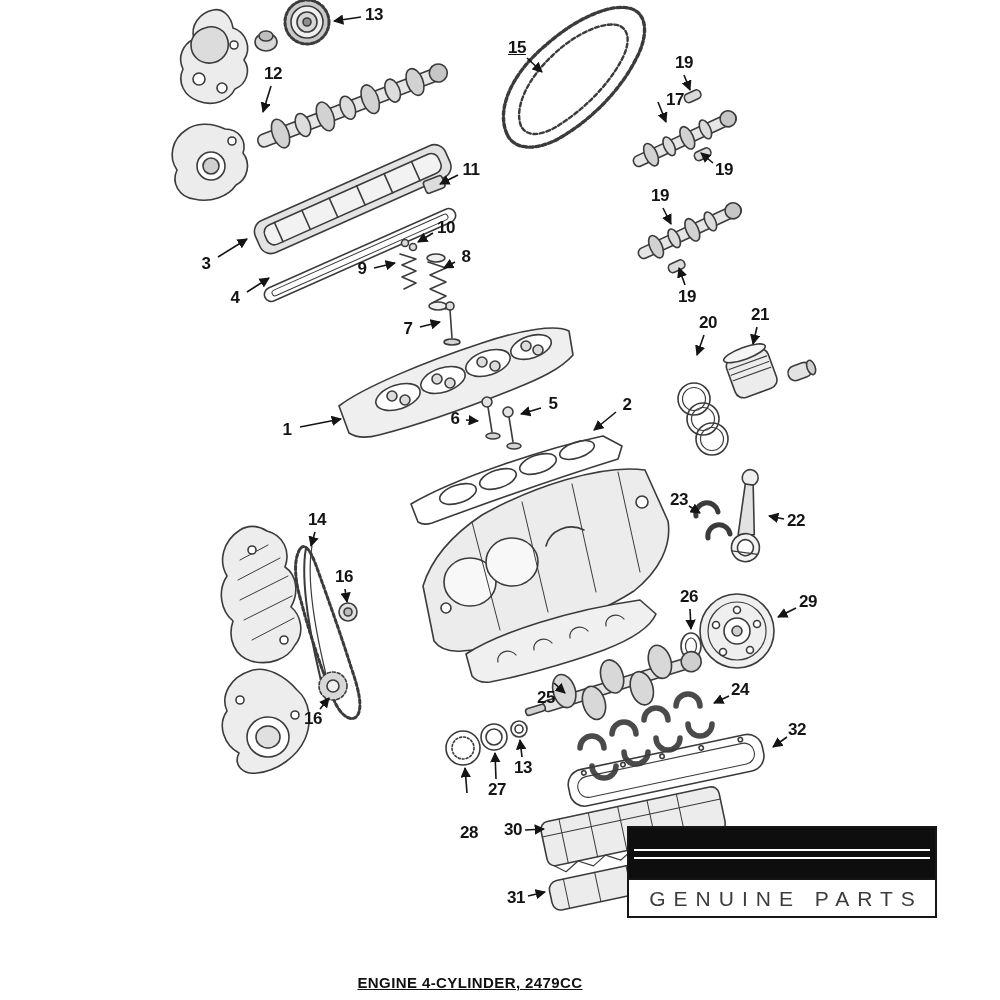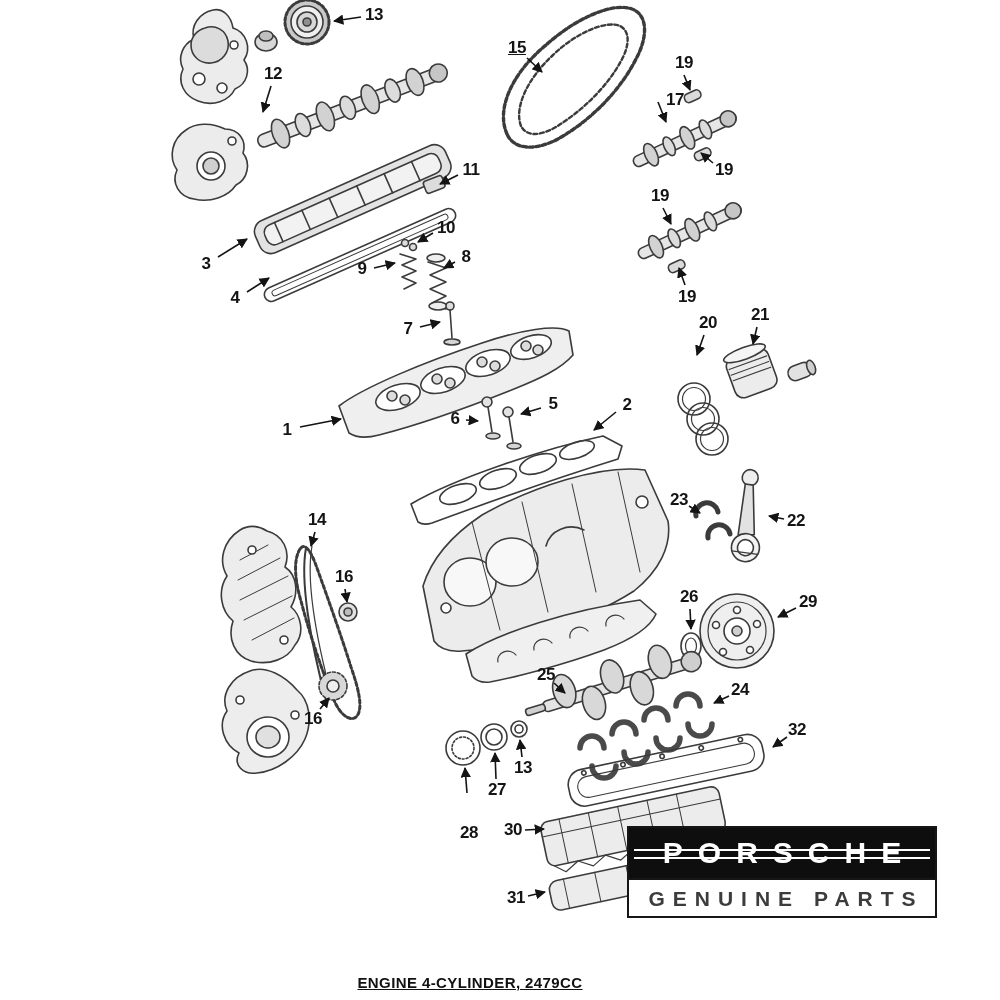--- a/index.html
+++ b/index.html
@@ -42,21 +42,21 @@
   .logo-text {
     position:relative; color:var(--logo-text,#ffffff);
     font-weight:700; font-size:30px; letter-spacing:15px; padding-left:15px;
     line-height:1;
   }
   .logo-bottom {
     height:38px; background:#ffffff; border-top:2px solid #161616;
     display:flex; align-items:center; justify-content:center;
   }
   .logo-sub {
-    color:var(--logo-subtitle,#3c3c3c); font-weight:700;
+    color:var(--logo-subtitle,#3c3c3c); font-weight:400;
     font-size:21px; letter-spacing:8px; padding-left:8px; line-height:1;
   }
   .caption {
     position:absolute; left:0; right:60px; top:974px; text-align:center;
     font-weight:700; font-size:15px; color:#111;
     text-decoration:underline; letter-spacing:0.4px;
   }
 </style>
 </head>
 <body>
@@ -442,36 +442,35 @@
       <div class="part-label" style="left: 553px; top: 404px;">5</div>
       <div class="part-label" style="left: 627px; top: 405px;">2</div>
       <div class="part-label" style="left: 455px; top: 419px;">6</div>
       <div class="part-label" style="left: 287px; top: 430px;">1</div>
       <div class="part-label" style="left: 679px; top: 500px;">23</div>
       <div class="part-label" style="left: 796px; top: 521px;">22</div>
       <div class="part-label" style="left: 317px; top: 520px;">14</div>
       <div class="part-label" style="left: 344px; top: 577px;">16</div>
       <div class="part-label" style="left: 689px; top: 597px;">26</div>
       <div class="part-label" style="left: 808px; top: 602px;">29</div>
-      <div class="part-label" style="left: 546px; top: 675px;">25</div>
+      <div class="part-label" style="left: 546px; top: 698px;">25</div>
       <div class="part-label" style="left: 740px; top: 690px;">24</div>
       <div class="part-label" style="left: 313px; top: 719px;">16</div>
       <div class="part-label" style="left: 523px; top: 768px;">13</div>
       <div class="part-label" style="left: 497px; top: 790px;">27</div>
       <div class="part-label" style="left: 797px; top: 730px;">32</div>
       <div class="part-label" style="left: 469px; top: 805px; margin-top: 28px;">28</div>
       <div class="part-label" style="left: 513px; top: 830px;">30</div>
       <div class="part-label" style="left: 516px; top: 898px; text-align: right;">31</div>
     </div>
 
   <div class="logo">
     <div class="logo-top">
       <span class="logo-stripe stripe-1"></span>
       <span class="logo-stripe stripe-2"></span>
-      <span class="logo-text">PORSCHE</span>
     </div>
     <div class="logo-bottom">
       <span class="logo-sub">GENUINE PARTS</span>
     </div>
   </div>
 
   <div class="caption">ENGINE 4-CYLINDER, 2479CC</div>
 
 </div>
 

